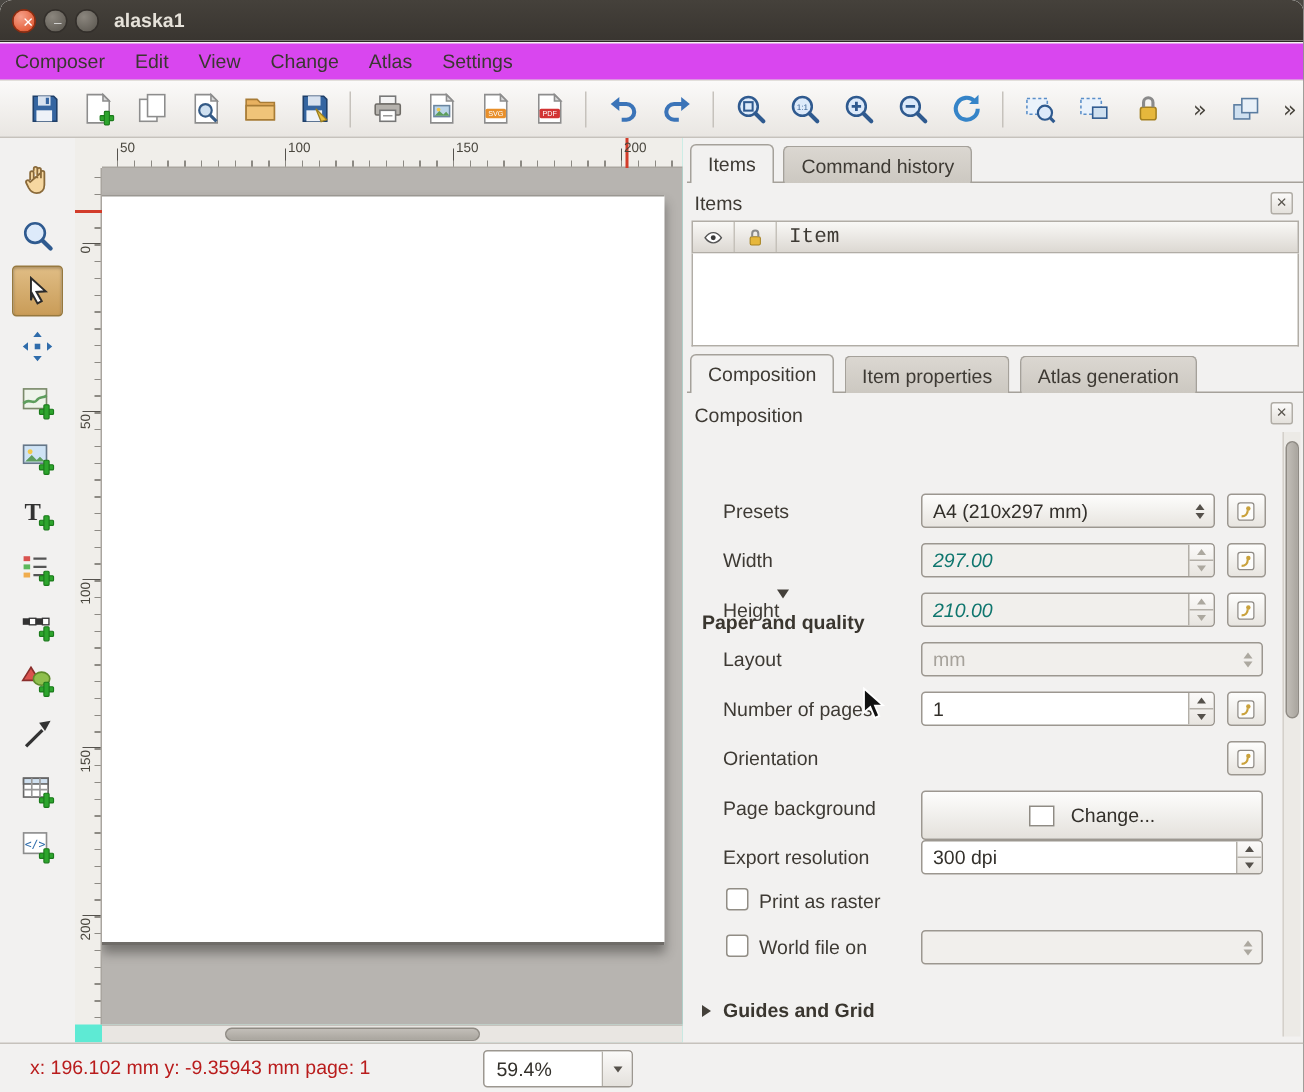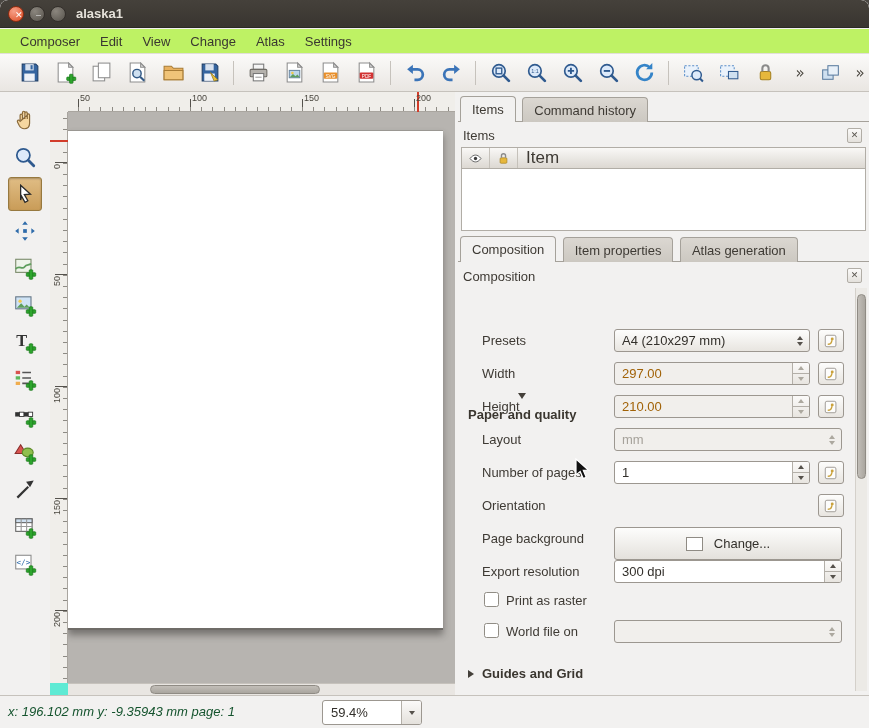--- a/index.html
+++ b/index.html
@@ -11,22 +11,22 @@
     background:linear-gradient(#45413b,#393530);border-bottom:1px solid #2c2925;
     border-radius:8px 8px 0 0;}
   .winbtn{position:absolute;top:6px;width:16px;height:16px;border-radius:50%;
     font-size:9px;line-height:15px;text-align:center;color:#fff;cursor:default;}
   .winbtn.close{left:8px;background:radial-gradient(circle at 35% 30%,#f6a089,#dd4c22);border:1px solid #8e2c10;}
   .winbtn.min{left:29px;background:radial-gradient(circle at 35% 30%,#8b867e,#57534c);border:1px solid #332f2b;color:#ddd;}
   .winbtn.max{left:50px;background:radial-gradient(circle at 35% 30%,#8b867e,#57534c);border:1px solid #332f2b;color:#ddd;}
   #window-title{position:absolute;left:76px;top:0;line-height:28px;font-weight:bold;
     font-size:13px;color:#e6e2da;}
   
-  #menubar{position:absolute;left:0;top:29px;width:869px;height:25px;background:#bef264;
-    display:flex;align-items:center;padding-left:10px;border-bottom:1px solid #e2dfda;}
+  #menubar{position:absolute;left:0;top:29px;width:869px;height:25px;background:#d946ef;
+    display:flex;align-items:flex-end;border-bottom:1px solid #e2dfda;}
   .menu-item{font-size:13px;color:#3a3731;padding:0 10px;line-height:25px;}
   
   #toolbar{position:absolute;left:0;top:54px;width:869px;height:38px;
     background:linear-gradient(#fbfaf9,#e9e6e2);border-bottom:1px solid #c6c2bc;
     display:flex;align-items:center;padding-left:14px;gap:6px;}
   .tbtn{width:30px;height:30px;display:flex;align-items:center;justify-content:center;
     border:none;background:transparent;padding:0;border-radius:3px;}
   .tbtn svg{width:23px;height:23px;}
   .tbtn.tglyph{width:18px;font-size:15px;color:#4a463f;font-family:"DejaVu Sans",sans-serif;}
   .tbtn.push-right{margin-left:auto;}
@@ -85,40 +85,40 @@
   .dock-title{position:absolute;left:5px;font-size:13px;color:#3e3a34;}
   .closebtn{position:absolute;right:7px;width:15px;height:15px;border:1px solid #b1ada6;
     border-radius:2px;background:linear-gradient(#fbfaf9,#e4e1dc);font-size:9px;line-height:13px;
     text-align:center;color:#5a564f;padding:0;}
   #items-title{top:36px;}
   #items-close{top:36px;}
   #items-table-header{position:absolute;left:3px;right:3px;top:55px;height:22px;
     background:linear-gradient(#f9f8f6,#dcd8d2);border:1px solid #b1ada6;display:flex;}
   .hcell-icon{width:28px;border-right:1px solid #c5c1ba;display:flex;align-items:center;justify-content:center;}
   .hcell-icon svg{width:15px;height:15px;}
-  .hcell-text{flex:1;font-size:17px;color:#3e3a34;line-height:20px;padding-left:8px;}
+  .hcell-text{flex:1;font-size:14px;color:#3e3a34;line-height:20px;padding-left:8px;font-family:Liberation Mono, monospace;}
   #items-body{position:absolute;left:3px;right:3px;top:77px;height:62px;background:#fff;
     border:1px solid #b1ada6;border-top:none;}
   #comp-title{top:177px;}
   #comp-close{top:176px;}
   
   .group-header{position:absolute;left:10px;font-size:13px;font-weight:bold;color:#3a362f;
     display:flex;align-items:center;gap:8px;}
   .exp-down{width:0;height:0;border-left:4.5px solid transparent;border-right:4.5px solid transparent;
     border-top:6px solid #44403a;}
   .exp-right{width:0;height:0;border-top:4.5px solid transparent;border-bottom:4.5px solid transparent;
     border-left:6px solid #44403a;}
   .row-label{position:absolute;left:24px;font-size:13px;color:#3e3a34;line-height:23px;}
   .combo,.spin{position:absolute;left:156px;width:196px;height:23px;border:1px solid #9c9790;
     border-radius:3px;font-size:13px;color:#33302b;line-height:21px;padding:0 20px 0 7px;
     overflow:hidden;white-space:nowrap;}
   .combo{background:linear-gradient(#fdfdfc,#e8e5e0);}
   .spin{background:#ffffff;padding-right:19px;}
   .combo.disabled{background:#f1efec;color:#a6a29b;}
-  .spin.disabled{background:#f1efec;color:#a16207;}
+  .spin.disabled{background:#f1efec;color:#0f766e;font-style:italic;}
   .wide{width:228px !important;}
   .arrows{position:absolute;right:6px;top:0;height:100%;display:flex;flex-direction:column;
     justify-content:center;gap:2px;}
   .tri-up{width:0;height:0;border-left:3.5px solid transparent;border-right:3.5px solid transparent;
     border-bottom:4.5px solid #55514b;}
   .tri-down{width:0;height:0;border-left:3.5px solid transparent;border-right:3.5px solid transparent;
     border-top:4.5px solid #55514b;}
   .disabled .tri-up{border-bottom-color:#aca89f;}
   .disabled .tri-down{border-top-color:#aca89f;}
   .steppers{position:absolute;right:0;top:0;bottom:0;width:17px;border-left:1px solid #b3afa8;
@@ -136,21 +136,21 @@
     border-radius:3px;background:linear-gradient(#fdfdfc,#e4e1dc);display:flex;align-items:center;
     justify-content:center;gap:11px;font-size:13px;color:#33302b;padding:12px;}
   .swatch{width:17px;height:14px;background:#ffffff;border:1px solid #8f8b84;}
   #comp-scrollbar{position:absolute;right:2px;top:196px;bottom:4px;width:12px;background:#eceae6;
     border-left:1px solid #d4d0ca;}
   #comp-scrollbar .thumb{position:absolute;left:1px;top:6px;width:9px;height:185px;
     background:linear-gradient(90deg,#c2beb8,#aaa69f);border:1px solid #8f8b84;border-radius:5px;}
   
   #statusbar{position:absolute;left:0;top:695px;width:869px;height:33px;background:#f2f1f0;
     border-top:1px solid #c6c2bc;}
-  #status-coords{position:absolute;left:8px;line-height:32px;font-size:13px;color:#14532d;font-style:italic;}
+  #status-coords{position:absolute;left:20px;line-height:32px;font-size:13px;color:#b91c1c;}
   #zoom-combo{position:absolute;left:322px;top:4px;width:100px;height:25px;background:#fff;
     border:1px solid #9c9790;border-radius:3px;font-size:13px;color:#33302b;line-height:23px;
     padding-left:8px;}
   #zoom-combo .btn{position:absolute;right:0;top:0;bottom:0;width:20px;
     background:linear-gradient(#fbfaf9,#e4e1dc);border-left:1px solid #b3afa8;
     display:flex;align-items:center;justify-content:center;border-radius:0 2px 2px 0;}
   
   #mouse-cursor{position:absolute;left:574px;top:458px;width:20px;height:24px;z-index:50;}
 </style>
 </head>

